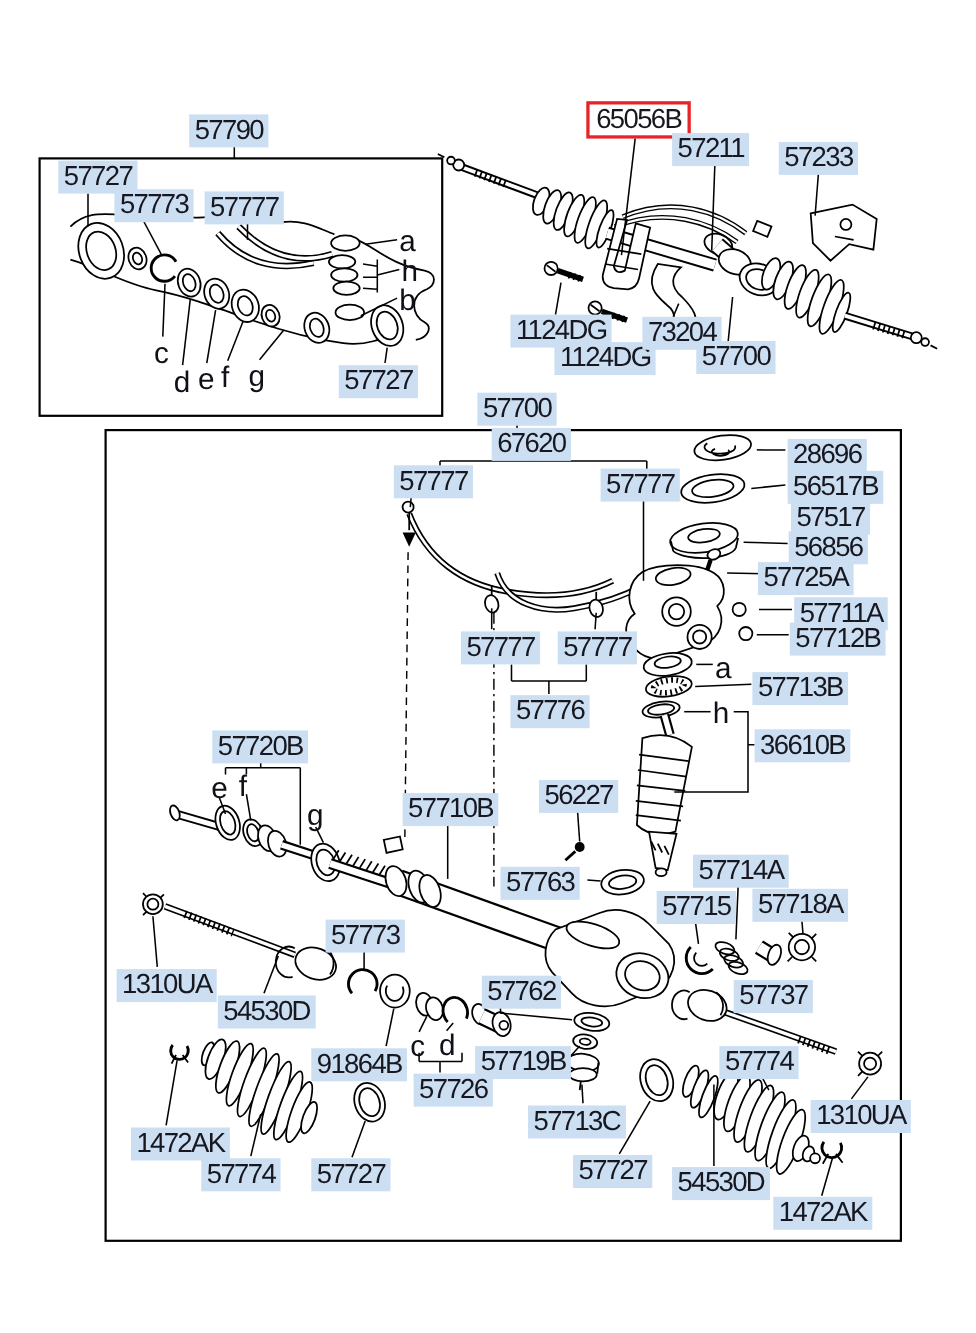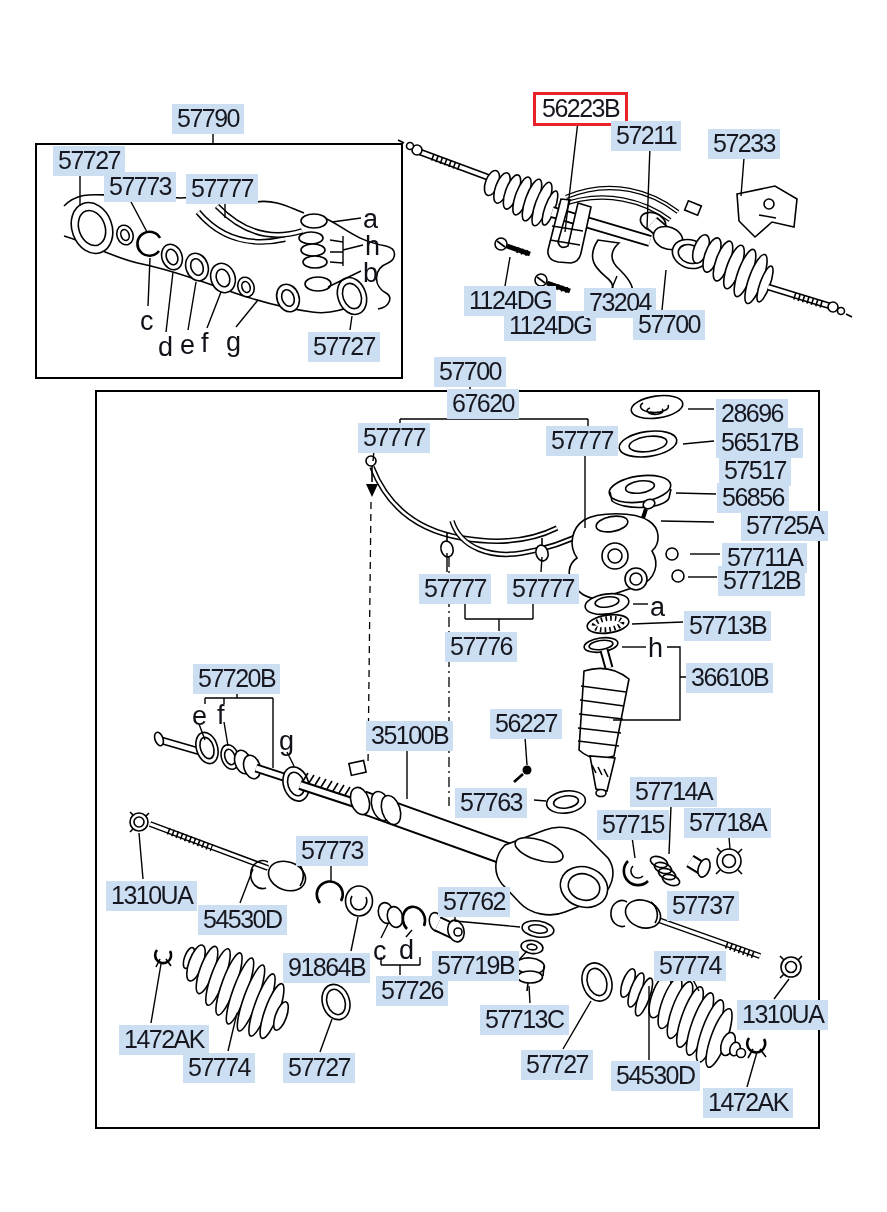--- a/index.html
+++ b/index.html
@@ -386,51 +386,51 @@
   <div class="lt" style="left:363px;top:206px">a</div>
   <div class="lt" style="left:365px;top:233px">h</div>
   <div class="lt" style="left:363px;top:260px">b</div>
   <div class="lt" style="left:140px;top:308px">c</div>
   <div class="lt" style="left:158px;top:334px">d</div>
   <div class="lt" style="left:180px;top:332px">e</div>
   <div class="lt" style="left:201px;top:330px">f</div>
   <div class="lt" style="left:226px;top:329px">g</div>
   <div class="pl" style="left:308px;top:332px">57727</div>
 
-  <div class="pl sel" style="left:533px;top:92px">56223B</div>
+  <div class="pl sel" style="left:533px;top:92px">65056B</div>
   <div class="pl" style="left:611px;top:121px">57211</div>
   <div class="pl" style="left:708px;top:129px">57233</div>
   <div class="pl" style="left:464px;top:286px">1124DG</div>
   <div class="pl" style="left:504px;top:311px">1124DG</div>
   <div class="pl" style="left:584px;top:288px">73204</div>
   <div class="pl" style="left:633px;top:310px">57700</div>
 
   <div class="pl" style="left:434px;top:357px">57700</div>
   <div class="pl" style="left:447px;top:389px">67620</div>
   <div class="pl" style="left:358px;top:423px">57777</div>
   <div class="pl" style="left:546px;top:426px">57777</div>
   <div class="pl" style="left:716px;top:399px">28696</div>
   <div class="pl" style="left:716px;top:428px">56517B</div>
   <div class="pl" style="left:719px;top:456px">57517</div>
   <div class="pl" style="left:717px;top:483px">56856</div>
-  <div class="pl" style="left:741px;top:511px">57725A</div>
+  <div class="pl" style="left:689px;top:511px">57725A</div>
   <div class="pl" style="left:722px;top:543px">57711A</div>
   <div class="pl" style="left:718px;top:566px">57712B</div>
   <div class="lt" style="left:650px;top:594px">a</div>
   <div class="pl" style="left:684px;top:611px">57713B</div>
   <div class="lt" style="left:648px;top:635px">h</div>
   <div class="pl" style="left:686px;top:663px">36610B</div>
   <div class="pl" style="left:419px;top:574px">57777</div>
   <div class="pl" style="left:507px;top:574px">57777</div>
-  <div class="pl" style="left:445px;top:632px">57776</div>
+  <div class="pl" style="left:464px;top:632px">57776</div>
   <div class="pl" style="left:193px;top:664px">57720B</div>
   <div class="lt" style="left:192px;top:703px">e</div>
   <div class="lt" style="left:217px;top:702px">f</div>
   <div class="lt" style="left:279px;top:728px">g</div>
-  <div class="pl" style="left:366px;top:721px">35100B</div>
+  <div class="pl" style="left:366px;top:721px">57710B</div>
   <div class="pl" style="left:490px;top:709px">56227</div>
   <div class="pl" style="left:455px;top:788px">57763</div>
   <div class="pl" style="left:296px;top:836px">57773</div>
   <div class="pl" style="left:106px;top:881px">1310UA</div>
   <div class="pl" style="left:198px;top:905px">54530D</div>
   <div class="pl" style="left:630px;top:777px">57714A</div>
   <div class="pl" style="left:597px;top:810px">57715</div>
   <div class="pl" style="left:684px;top:808px">57718A</div>
   <div class="pl" style="left:667px;top:891px">57737</div>
   <div class="pl" style="left:438px;top:887px">57762</div>

